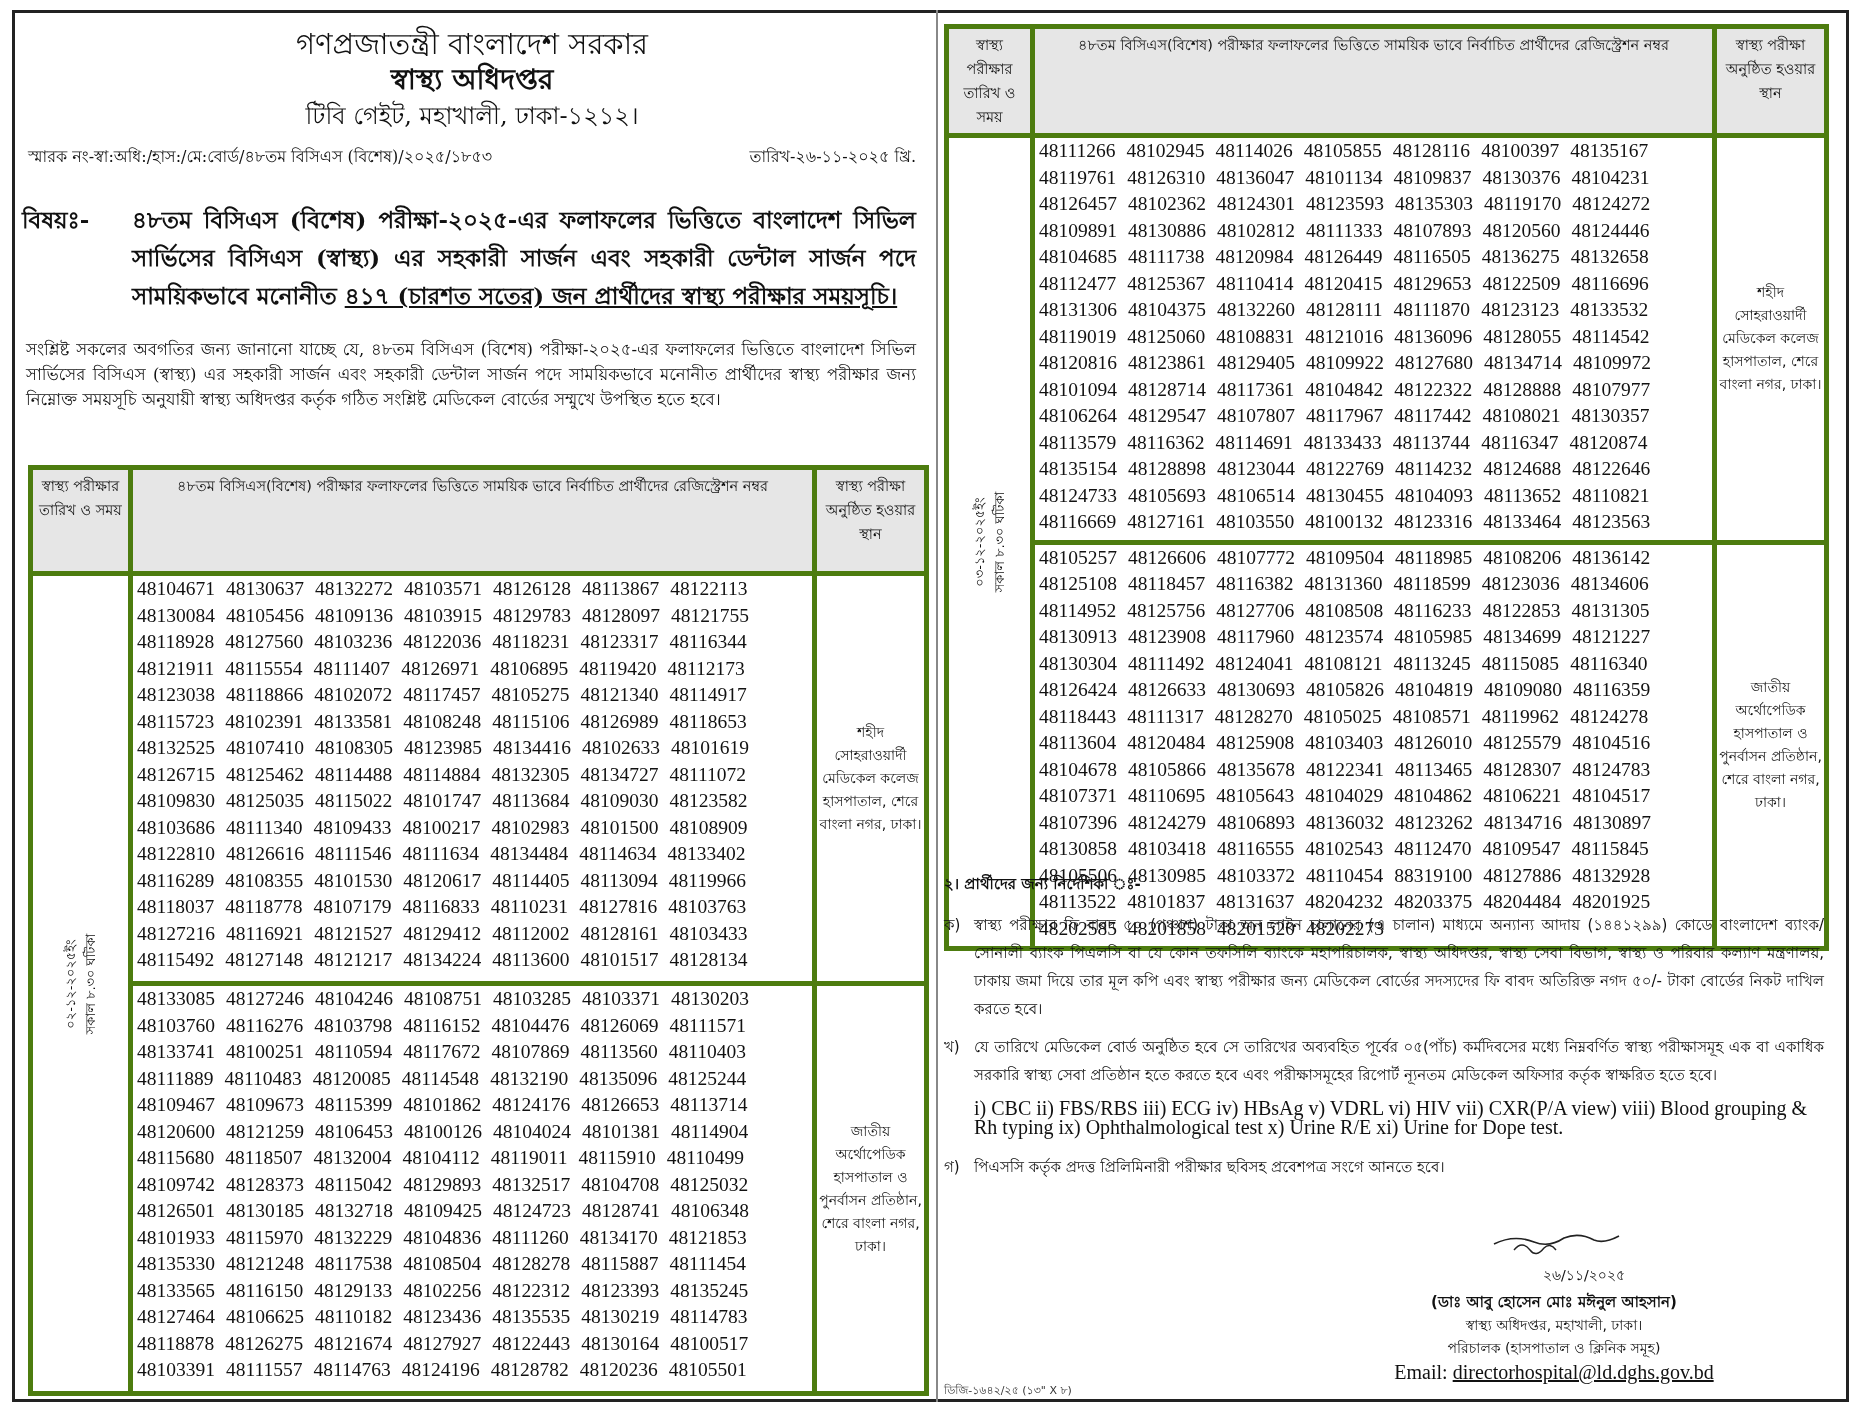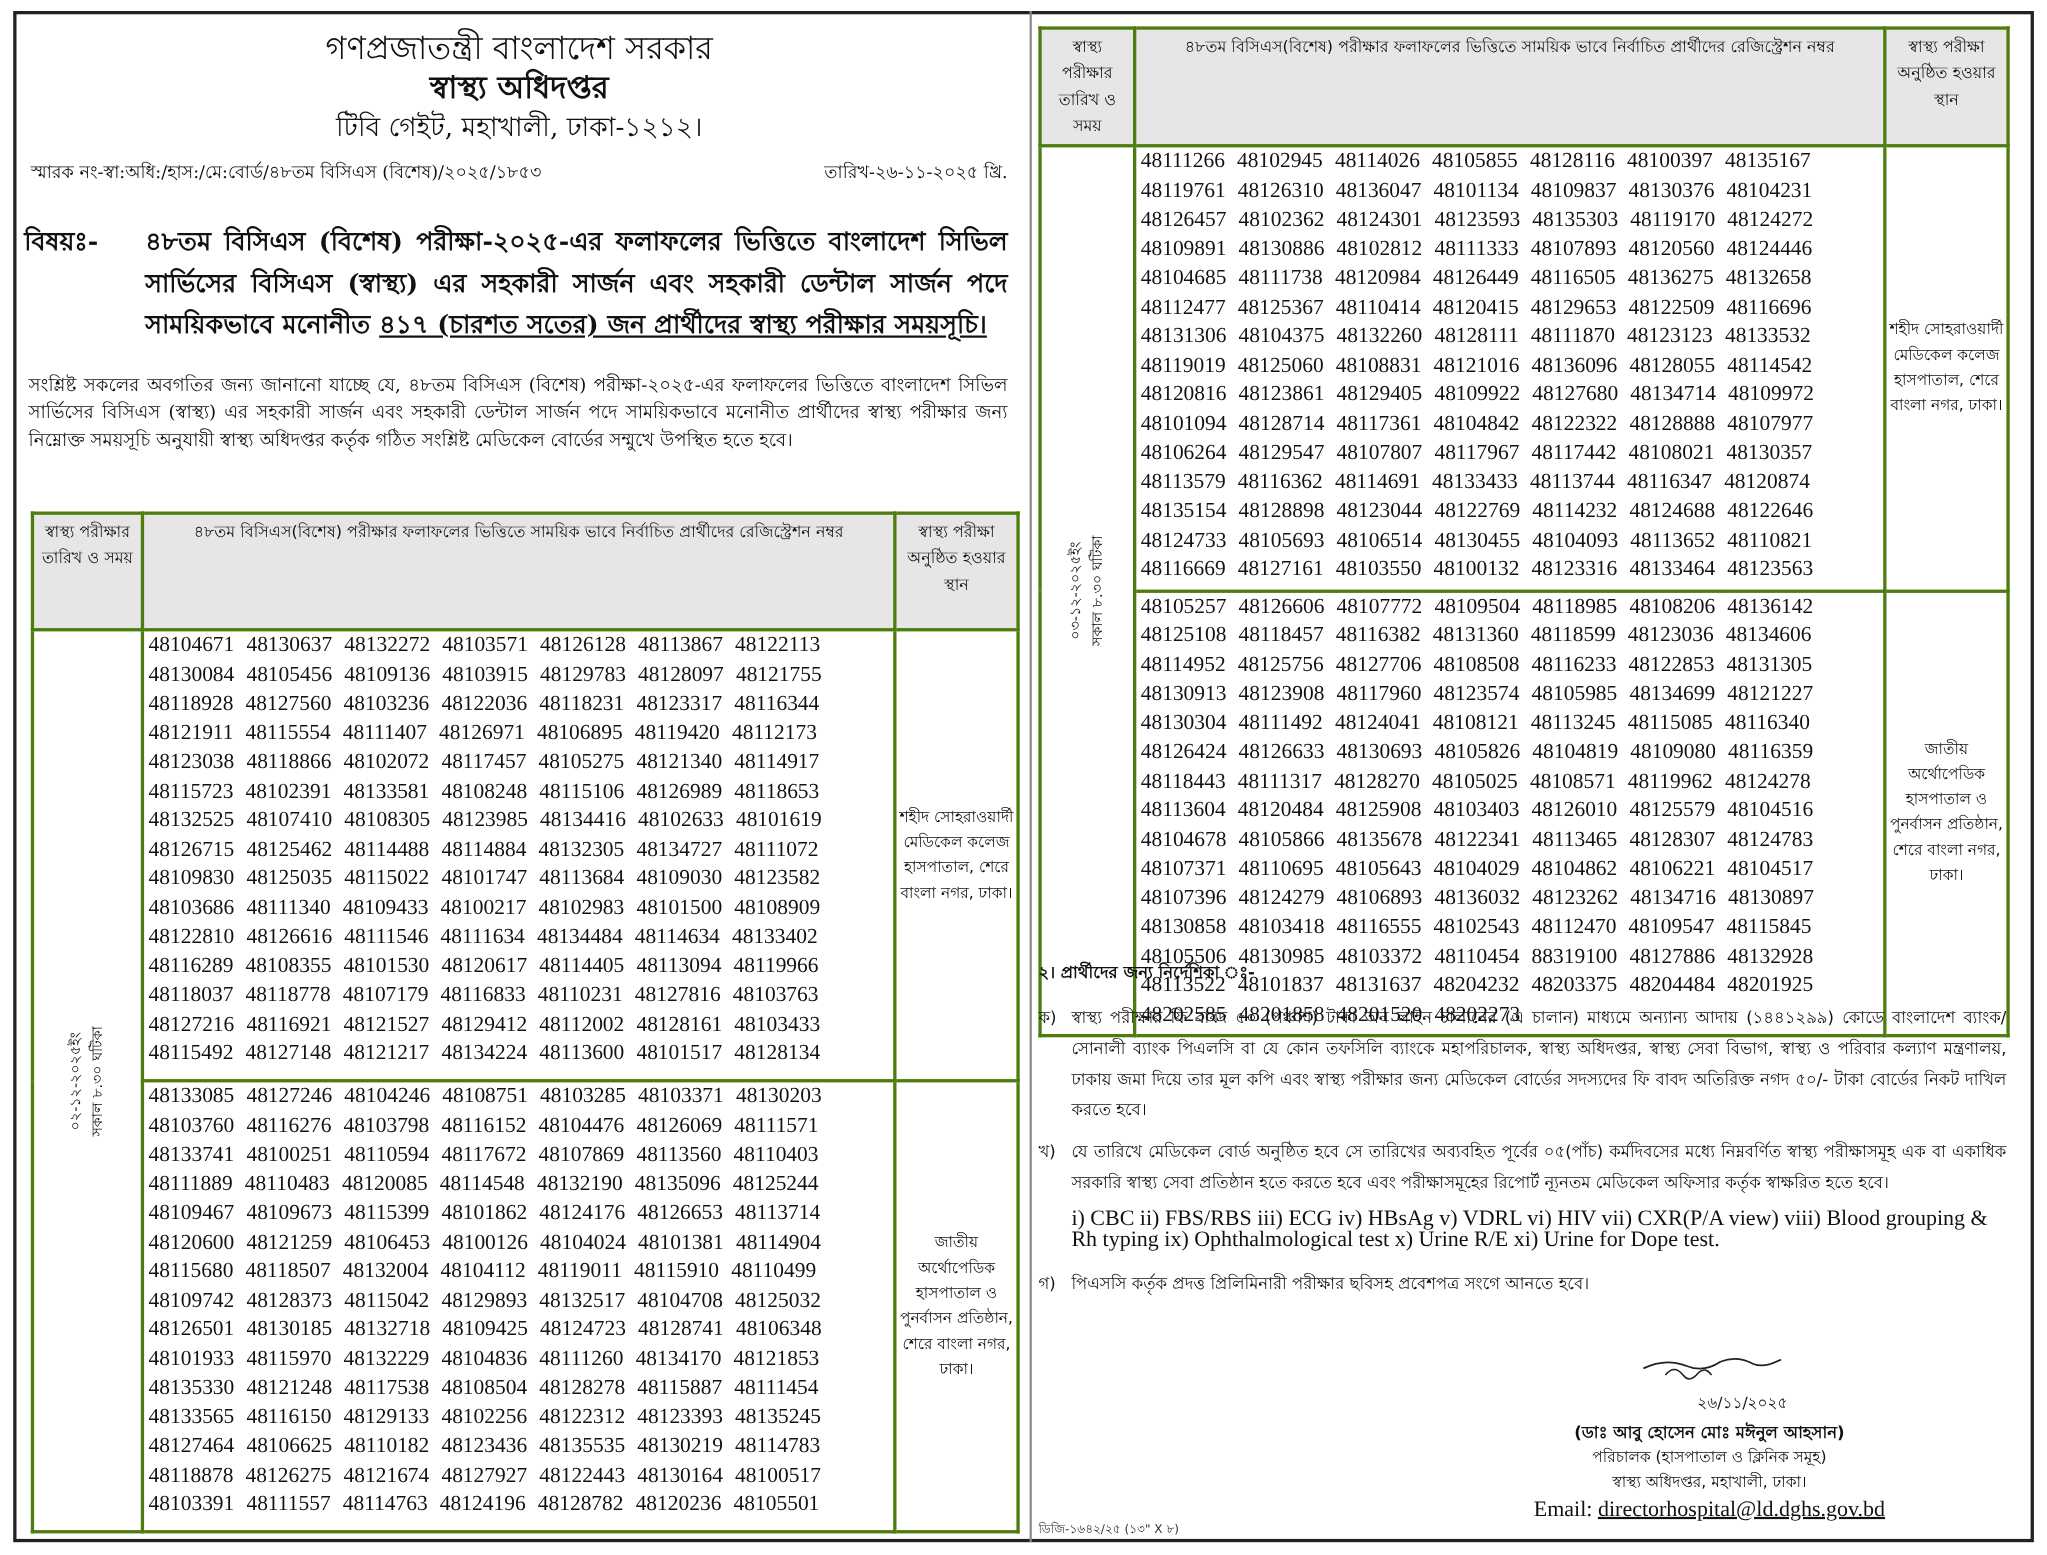--- a/index.html
+++ b/index.html
@@ -20,21 +20,21 @@
 
   .subject { display: flex; font-size: 23px; font-weight: bold; line-height: 38px;
              padding: 30px 16px 0 10px; }
   .subject .label { width: 110px; flex: none; }
   .subject .body { text-align: justify; }
   .subject u { text-decoration: underline; }
 
   .intro { font-size: 16.5px; line-height: 25px; padding: 22px 16px 0 14px; text-align: justify; }
 
   table.sched { border-collapse: collapse; table-layout: fixed; font-family: "Liberation Serif", serif; }
-  table.sched th, table.sched td { border: 3px solid #4d7c0f; }
+  table.sched th, table.sched td { border: 5px solid #4d7c0f; }
   table.sched thead th { background: #e6e6e6; font-weight: normal; font-family: "DejaVu Sans", sans-serif;
                          font-size: 14.5px; line-height: 24px; vertical-align: top; padding: 4px 4px; }
   table.sched td.date { position: relative; }
   table.sched td.date .rot { position: absolute; left: 50%; top: 50%;
         transform: translate(-50%, -50%) rotate(-90deg); white-space: nowrap;
         font-family: "DejaVu Sans", sans-serif; font-size: 13px; line-height: 20px; text-align: center; }
   table.sched td.nums { font-size: 19.5px; line-height: 26.5px; padding: 0 4px 4px 4px; vertical-align: top; }
   table.sched td.place { font-family: "DejaVu Sans", sans-serif; font-size: 14px; line-height: 23px;
                          text-align: center; vertical-align: middle; padding: 2px 2px; }
   .numrow { white-space: nowrap; }
@@ -241,21 +241,21 @@
 
   <div class="sig">
     <div class="scribble">
       <svg width="200" height="60" viewBox="0 0 200 60">
         <path d="M40 14 Q60 4 80 12 Q95 18 110 8 Q125 2 140 10 Q150 14 165 6" fill="none" stroke="#222" stroke-width="1.6"></path>
         <path d="M60 20 q8 -10 16 0 q6 8 14 -2 q6 -6 12 2" fill="none" stroke="#222" stroke-width="1.4"></path>
       </svg>
       <div style="font-family:'DejaVu Sans',sans-serif;font-size:14px;margin-top:-30px;padding-left:60px;">২৬/১১/২০২৫</div>
     </div>
     <div class="name">(ডাঃ আবু হোসেন মোঃ মঈনুল আহসান)</div>
+    <div class="line">স্বাস্থ্য অধিদপ্তর, মহাখালী, ঢাকা।</div>
     <div class="line">পরিচালক (হাসপাতাল ও ক্লিনিক সমূহ)</div>
-    <div class="line">স্বাস্থ্য অধিদপ্তর, মহাখালী, ঢাকা।</div>
     <div class="email">
       <span>Email: </span><a>directorhospital@ld.dghs.gov.bd</a>
     </div>
   </div>
 
   <div class="print-code">ডিজি-১৬৪২/২৫ (১৩" X ৮)</div>
 </div>
 
 </body></html>

